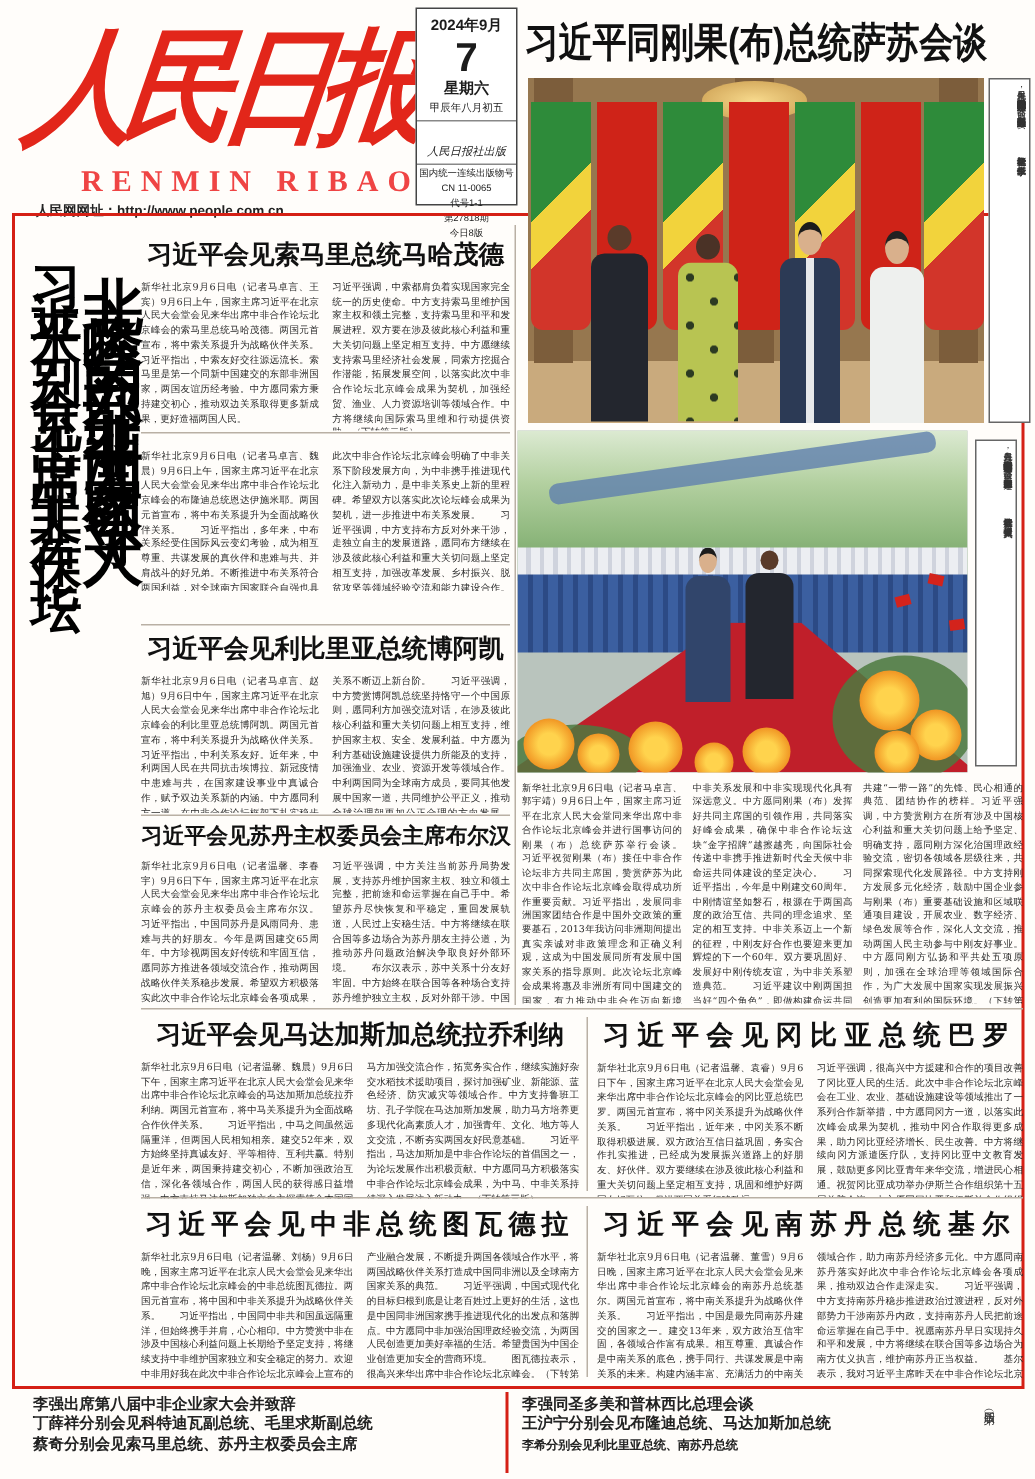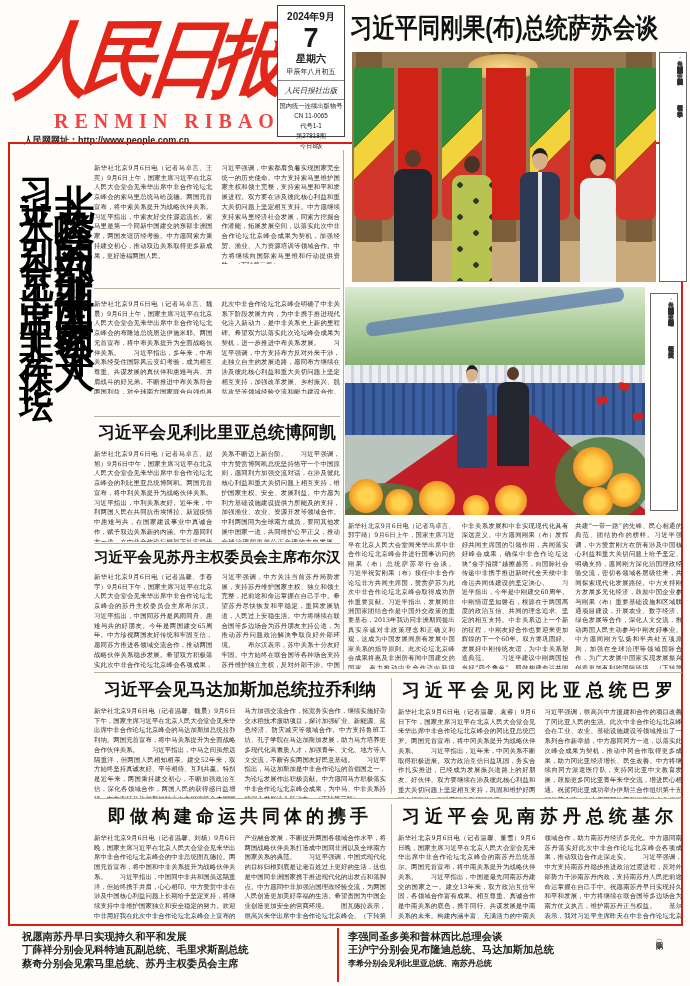--- a/index.html
+++ b/index.html
@@ -13,21 +13,21 @@
   .latin{position:absolute;left:54px;top:110px;font-size:20px;font-weight:bold;color:#ef4444;
         letter-spacing:6px;font-family:"Liberation Serif",serif;}
   .website{position:absolute;left:24px;top:134px;font-size:9px;font-weight:bold;color:#222;
         font-family:"Liberation Sans",sans-serif;}
   .datebox{position:absolute;left:277px;top:5px;width:66px;height:130px;border:1px solid #444;
         text-align:center;font-family:"Liberation Sans",sans-serif;background:#fff;}
   .db-ym{font-size:10px;font-weight:bold;margin-top:4px;}
   .db-day{font-size:27px;font-weight:bold;line-height:28px;}
   .db-week{font-size:10px;font-weight:bold;}
   .db-lunar{font-size:7px;margin-top:1px;padding-bottom:3px;border-bottom:1px solid #888;}
-  .db-pub{font-size:7.5px;margin-top:5px;padding-bottom:3px;border-bottom:1px solid #888;
+  .db-pub{font-size:7.5px;margin-top:15px;padding-bottom:3px;border-bottom:1px solid #888;
         font-style:italic;}
   .db-sm{font-size:6.3px;margin-top:2px;line-height:8px;}
   
   .lead-headline{position:absolute;left:350px;top:10px;width:404px;font-size:27px;font-weight:900;
         white-space:nowrap;transform:scaleX(0.835);transform-origin:left top;
         font-family:"Liberation Sans",sans-serif;letter-spacing:0px;color:#111;}
   
   .red-frame{position:absolute;left:8px;top:142px;width:671px;height:780px;
         border:2.5px solid #d52015;}
   .briefs-divider{position:absolute;left:337px;top:928px;width:2px;height:54px;background:#d52015;}
@@ -115,20 +115,21 @@
     <div class="db-sm">今日8版</div>
   </div>
 
   <div class="lead-headline">习近平同刚果(布)总统萨苏会谈</div>
 
   <div class="red-frame"></div>
   <div class="vert vert-a">习近平分别会见出席中非合作论坛</div>
   <div class="vert vert-b">北京峰会的部分非洲国家领导人</div>
 
   <div class="art" style="left:94px;top:158px;width:246px;height:128px;">
+    <div class="art-head">习近平会见索马里总统马哈茂德</div>
     <div class="art-body" style="height:100px;">
       <div class="art-col">新华社北京9月6日电（记者马卓言、王宾）9月6日上午，国家主席习近平在北京人民大会堂会见来华出席中非合作论坛北京峰会的索马里总统马哈茂德。两国元首宣布，将中索关系提升为战略伙伴关系。　　习近平指出，中索友好交往源远流长。索马里是第一个同新中国建交的东部非洲国家，两国友谊历经考验。中方愿同索方秉持建交初心，推动双边关系取得更多新成果，更好造福两国人民。</div>
       <div class="art-col">习近平强调，中索都肩负着实现国家完全统一的历史使命。中方支持索马里维护国家主权和领土完整，支持索马里和平和发展进程。双方要在涉及彼此核心利益和重大关切问题上坚定相互支持。中方愿继续支持索马里经济社会发展，同索方挖掘合作潜能，拓展发展空间，以落实此次中非合作论坛北京峰会成果为契机，加强经贸、渔业、人力资源培训等领域合作。中方将继续向国际索马里维和行动提供资助。（下转第二版）</div>
     </div>
   </div>
   <div class="rule-h" style="left:94px;top:288px;width:246px;"></div>
 
   <div class="art" style="left:94px;top:294px;width:246px;height:120px;">
     <div class="art-body" style="height:94px;">
       <div class="art-col">新华社北京9月6日电（记者马卓言、魏晨）9月6日上午，国家主席习近平在北京人民大会堂会见来华出席中非合作论坛北京峰会的布隆迪总统恩达伊施米耶。两国元首宣布，将中布关系提升为全面战略伙伴关系。　　习近平指出，多年来，中布关系经受住国际风云变幻考验，成为相互尊重、共谋发展的真伙伴和患难与共、并肩战斗的好兄弟。不断推进中布关系符合两国利益，对全球南方国家联合自强也具有示范意义。</div>
@@ -245,37 +246,37 @@
     <div class="art-head ls5" style="font-size:18px;">习近平会见冈比亚总统巴罗</div>
     <div class="art-body" style="height:90px;">
       <div class="art-col">新华社北京9月6日电（记者温馨、袁睿）9月6日下午，国家主席习近平在北京人民大会堂会见来华出席中非合作论坛北京峰会的冈比亚总统巴罗。两国元首宣布，将中冈关系提升为战略伙伴关系。　　习近平指出，近年来，中冈关系不断取得积极进展。双方政治互信日益巩固，务实合作扎实推进，已经成为发展振兴道路上的好朋友、好伙伴。双方要继续在涉及彼此核心利益和重大关切问题上坚定相互支持，巩固和维护好两国友好互信，促进两国关系行稳致远。</div>
       <div class="art-col">习近平强调，很高兴中方援建和合作的项目改善了冈比亚人民的生活。此次中非合作论坛北京峰会在工业、农业、基础设施建设等领域推出了一系列合作新举措，中方愿同冈方一道，以落实此次峰会成果为契机，推动中冈合作取得更多成果，助力冈比亚经济增长、民生改善。中方将继续向冈方派遣医疗队，支持冈比亚中文教育发展，鼓励更多冈比亚青年来华交流，增进民心相通。祝贺冈比亚成功举办伊斯兰合作组织第十五届首脑会议，中方愿同冈比亚和伊斯兰合作组织深化合作。（下转第三版）</div>
     </div>
   </div>
 
   <div class="rule-h" style="left:94px;top:798px;width:588px;"></div>
 
   <div class="art" style="left:94px;top:804px;width:292px;height:116px;">
-    <div class="art-head ls4" style="font-size:18px;">即做构建命运共同体的携手</div>
+    <div class="art-head ls4" style="font-size:18px;">习近平会见中非总统图瓦德拉</div>
     <div class="art-body" style="height:86px;">
       <div class="art-col">新华社北京9月6日电（记者温馨、刘杨）9月6日晚，国家主席习近平在北京人民大会堂会见来华出席中非合作论坛北京峰会的中非总统图瓦德拉。两国元首宣布，将中国和中非关系提升为战略伙伴关系。　　习近平指出，中国同中非共和国虽远隔重洋，但始终携手并肩，心心相印。中方赞赏中非在涉及中国核心利益问题上长期给予坚定支持，将继续支持中非维护国家独立和安全稳定的努力。欢迎中非用好我在此次中非合作论坛北京峰会上宣布的新举措，深化两国投资合作，推动基础设施建设同</div>
       <div class="art-col">产业融合发展，不断提升两国各领域合作水平，将两国战略伙伴关系打造成中国同非洲以及全球南方国家关系的典范。　　习近平强调，中国式现代化的目标归根到底是让老百姓过上更好的生活，这也是中国同非洲国家携手推进现代化的出发点和落脚点。中方愿同中非加强治国理政经验交流，为两国人民创造更加美好幸福的生活。希望贵国为中国企业创造更加安全的营商环境。　　图瓦德拉表示，很高兴来华出席中非合作论坛北京峰会。（下转第三版）</div>
     </div>
   </div>
   <div class="rule-v" style="left:391px;top:804px;height:114px;"></div>
   <div class="art" style="left:398px;top:804px;width:284px;height:116px;">
     <div class="art-head ls5" style="font-size:18px;">习近平会见南苏丹总统基尔</div>
     <div class="art-body" style="height:86px;">
       <div class="art-col">新华社北京9月6日电（记者温馨、董雪）9月6日晚，国家主席习近平在北京人民大会堂会见来华出席中非合作论坛北京峰会的南苏丹总统基尔。两国元首宣布，将中南关系提升为战略伙伴关系。　　习近平指出，中国是最先同南苏丹建交的国家之一。建交13年来，双方政治互信牢固，各领域合作富有成果。相互尊重、真诚合作是中南关系的底色，携手同行、共谋发展是中南关系的未来。构建内涵丰富、充满活力的中南关系，符合两国人民共同期待和长远利益。中方愿同南方分享发展经验和机遇，继续实施教育技术等项目，加强石油、矿业、农业等</div>
       <div class="art-col">领域合作，助力南苏丹经济多元化。中方愿同南苏丹落实好此次中非合作论坛北京峰会各项成果，推动双边合作走深走实。　　习近平强调，中方支持南苏丹稳步推进政治过渡进程，反对外部势力干涉南苏丹内政，支持南苏丹人民把前途命运掌握在自己手中。祝愿南苏丹早日实现持久和平和发展，中方将继续在联合国等多边场合为南方仗义执言，维护南苏丹正当权益。　　基尔表示，我对习近平主席昨天在中非合作论坛北京峰会开幕式上发表的重要讲话，特别是宣布“十大伙伴行动”表示高度赞赏。（下转第三版）</div>
     </div>
   </div>
 
   <div class="briefs briefs-left">
-    <div class="brief-item">祝愿南苏丹早日实现持久和平和发展</div>
+    <div class="brief-item">李强出席第八届中非企业家大会并致辞</div>
     <div class="brief-item">丁薛祥分别会见科特迪瓦副总统、毛里求斯副总统</div>
     <div class="brief-item">蔡奇分别会见索马里总统、苏丹主权委员会主席</div>
   </div>
   <div class="briefs-divider"></div>
   <div class="briefs briefs-right">
     <div class="brief-item">李强同圣多美和普林西比总理会谈</div>
     <div class="brief-item">王沪宁分别会见布隆迪总统、马达加斯加总统</div>
     <div class="brief-item">李希分别会见利比里亚总统、南苏丹总统</div>
   </div>
   <div class="page-marker vert">（第四版）</div>

